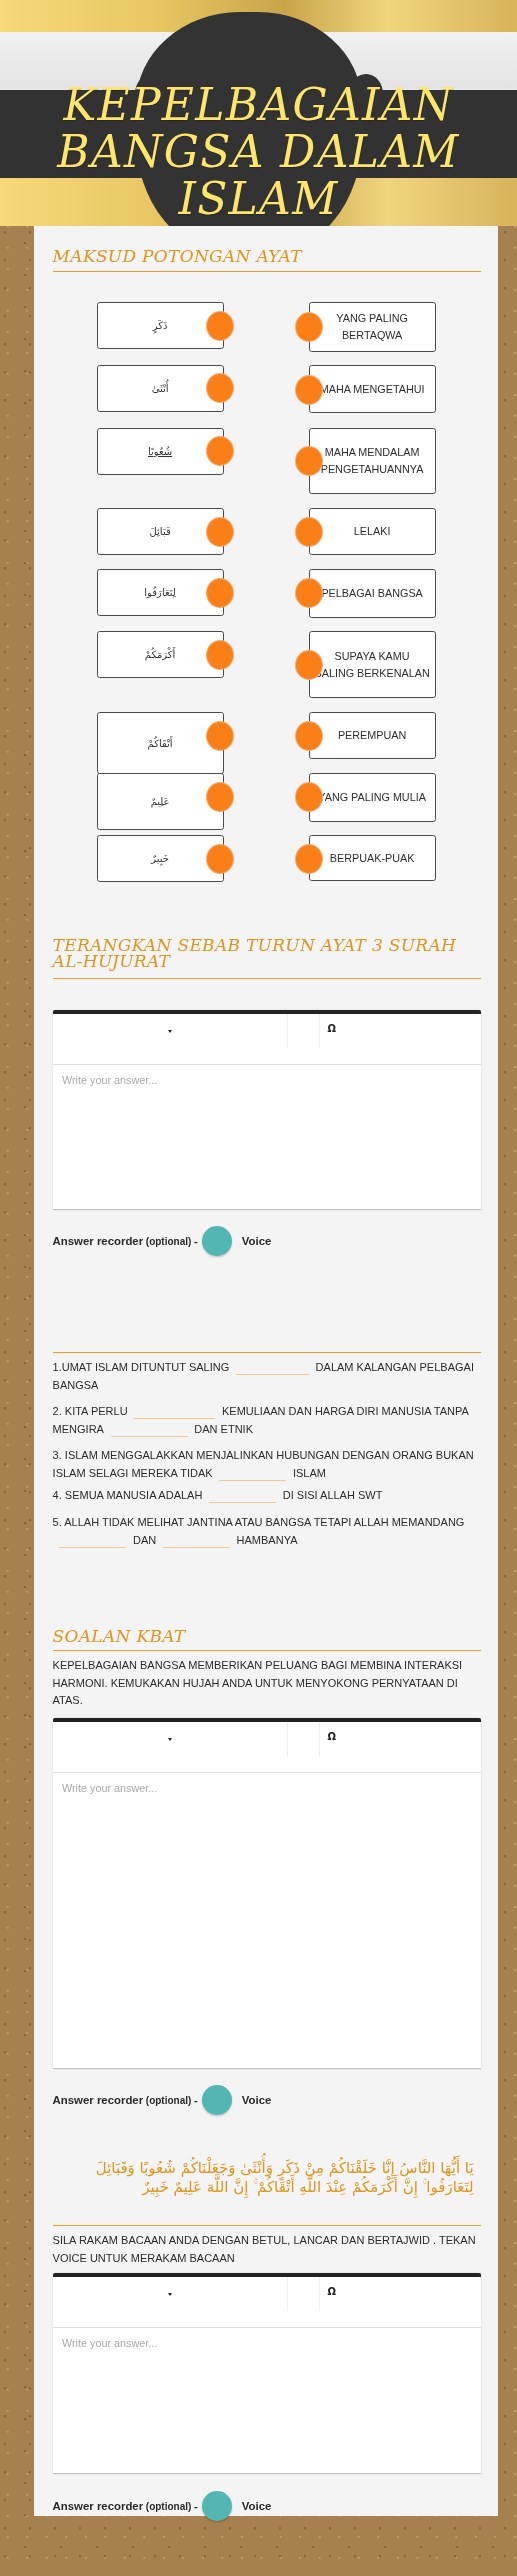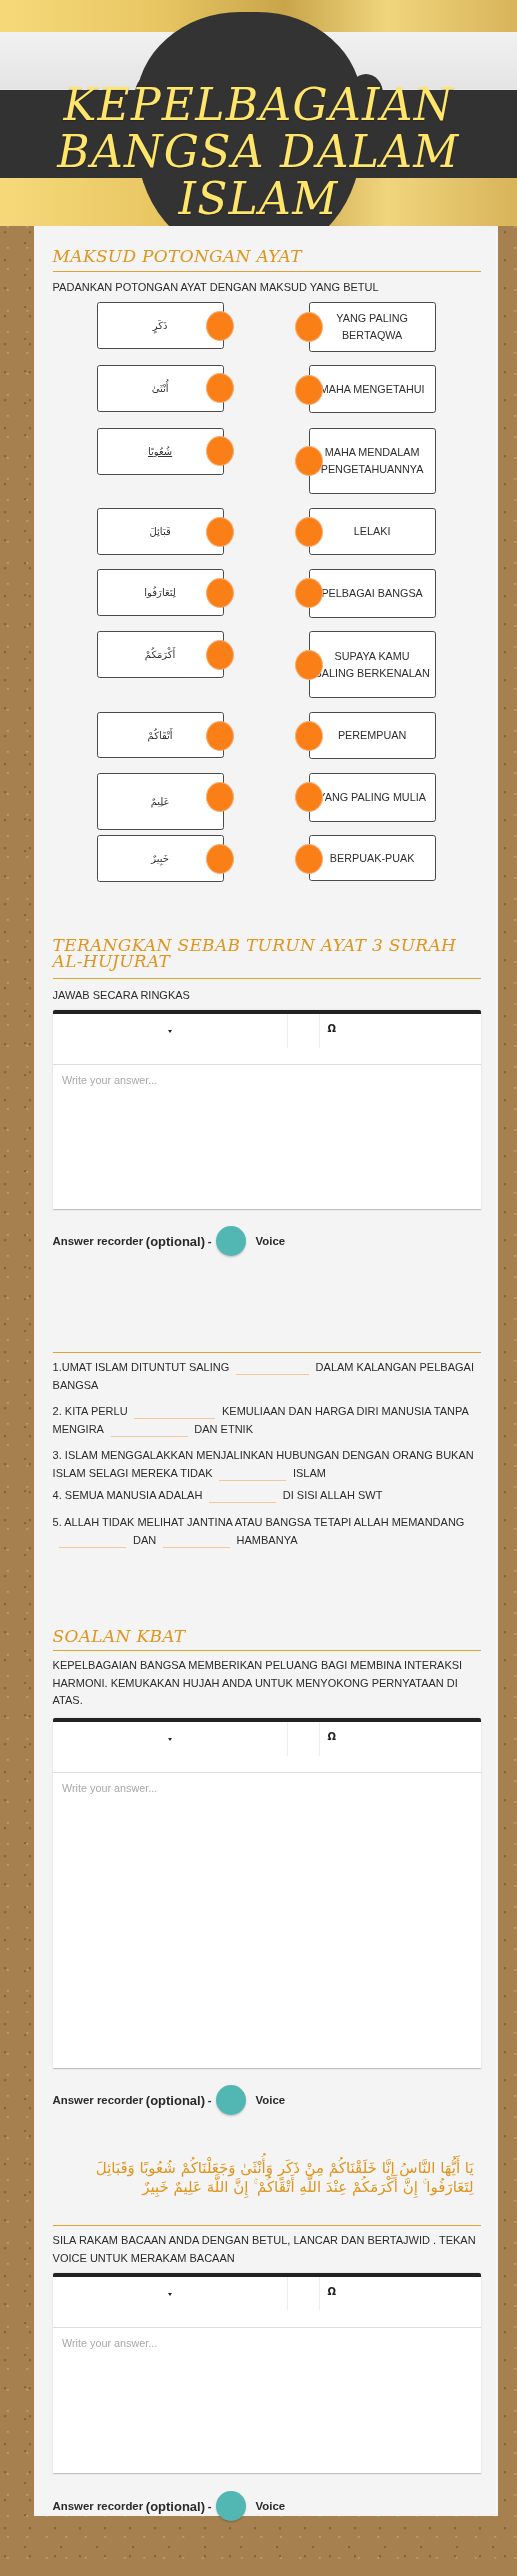--- a/index.html
+++ b/index.html
@@ -44,21 +44,21 @@
   
   .editor { position: absolute; left: 19px; width: 428px; background: #fff; border-top: 4px solid #222; border-radius: 2px 2px 0 0; box-shadow: 0 0.7px 1.3px rgba(0,0,0,.25); }
   .toolbar { height: 51px; position: relative; border-bottom: 1.3px solid #ddd; }
   .tb-dropdown { position: absolute; left: 0; top: 0; width: 234px; height: 34px; display:flex; align-items:center; justify-content:center; }
   .caret { width: 0; height: 0; border-left: 2.7px solid transparent; border-right: 2.7px solid transparent; border-top: 3.4px solid #222; }
   .tb-sep { position: absolute; top: 0; height: 34px; width: 0.7px; background: #eee; }
   .omega { position: absolute; left: 275px; top: 9.4px; font-size: 10px; font-weight: bold; color: #222; }
   .answer { position: relative; padding: 9.4px 9.4px; font-family: "Liberation Sans", sans-serif; font-size: 10.8px; color: #a9a9a9; }
   .recorder { position: absolute; left: 19px; display: flex; align-items: center; font-family: "Liberation Sans", sans-serif; color: #2a2a2a; }
   .rec-label { font-size: 11.4px; font-weight: bold; }
-  .rec-opt { font-size: 13px; font-weight: bold; margin-left: 2.7px; }
+  .rec-opt { font-size: 10px; font-weight: bold; margin-left: 2.7px; }
   .rec-dash { font-size: 11.4px; font-weight: bold; margin-left: 2.7px; }
   .rec-btn { width: 30px; height: 30px; border-radius: 50%; background: #52b7b3; margin-left: 4px; box-shadow: 0 1.3px 2px rgba(0,0,0,.2); }
   .rec-voice { font-size: 11.4px; font-weight: bold; margin-left: 10px; }
   
   .fill { position: absolute; left: 19px; width: 431px; font-family: "Liberation Sans", sans-serif; font-size: 11px; line-height: 17.5px; color: #2b2b2b; }
   .blank { display: inline-block; width: 73px; height: 13.5px; border-bottom: 1.3px solid #f2c79b; margin: 0 6.7px; vertical-align: -4px; }
   .arabic-verse { position: absolute; left: 19px; width: 421px; direction: rtl; text-align: right; font-family: "DejaVu Sans", sans-serif; font-size: 15px; line-height: 19px; color: #e0951c; }
 </style>
 </head>
 <body>
@@ -72,29 +72,28 @@
   <div class="badge-ear" style="left:349px;"></div>
   <div class="badge"></div>
 
   <div class="page-title">KEPELBAGAIAN BANGSA DALAM ISLAM</div>
 </div>
 
 <div class="card">
 
   <div class="sec-title" style="top:21.6px;">MAKSUD POTONGAN AYAT</div>
   <div class="divider" style="top:45px;"></div>
-  <div class="instr" style="top:53px;">PADANKAN POTONGAN AYAT DENGAN MAKSUD YANG BETUL</div>
 
   <div class="mbox left" style="top:76px;height:47px;">ذَكَرٍ</div>
   <div class="mbox left" style="top:139px;height:47px;">أُنْثَىٰ</div>
   <div class="mbox left" style="top:202px;height:47px;text-decoration:underline;">شُعُوبًا</div>
   <div class="mbox left" style="top:282px;height:47px;">قَبَائِلَ</div>
   <div class="mbox left" style="top:343px;height:47px;">لِتَعَارَفُوا</div>
   <div class="mbox left" style="top:405px;height:47px;">أَكْرَمَكُمْ</div>
-  <div class="mbox left" style="top:486px;height:46px;">أَتْقَاكُمْ</div>
+  <div class="mbox left" style="top:486px;height:62px;">أَتْقَاكُمْ</div>
   <div class="mbox left" style="top:547px;height:57px;">عَلِيمٌ</div>
   <div class="mbox left" style="top:609px;height:47px;">خَبِيرٌ</div>
 
   <div class="dot" style="left:172px;top:85px;"></div>
   <div class="dot" style="left:172px;top:147px;"></div>
   <div class="dot" style="left:172px;top:210px;"></div>
   <div class="dot" style="left:172px;top:291px;"></div>
   <div class="dot" style="left:172px;top:352px;"></div>
   <div class="dot" style="left:172px;top:414px;"></div>
   <div class="dot" style="left:172px;top:495px;"></div>
@@ -116,21 +115,20 @@
   <div class="dot" style="left:261px;top:220px;"></div>
   <div class="dot" style="left:261px;top:291px;"></div>
   <div class="dot" style="left:261px;top:352px;"></div>
   <div class="dot" style="left:261px;top:424px;"></div>
   <div class="dot" style="left:261px;top:495px;"></div>
   <div class="dot" style="left:261px;top:556px;"></div>
   <div class="dot" style="left:261px;top:618px;"></div>
 
   <div class="sec-title" style="top:711px;">TERANGKAN SEBAB TURUN AYAT 3 SURAH AL-HUJURAT</div>
   <div class="divider" style="top:752px;"></div>
-  <div class="instr" style="top:761px;">JAWAB SECARA RINGKAS</div>
   <div class="editor" style="top:784px;height:199px;">
     <div class="toolbar">
       <div class="tb-dropdown">
           <span class="caret"></span>
         </div>
       <div class="tb-sep" style="left:234px;"></div>
       <div class="tb-sep" style="left:266px;"></div>
       <span class="omega">Ω</span>
     </div>
     <div class="answer">Write your answer...</div>

